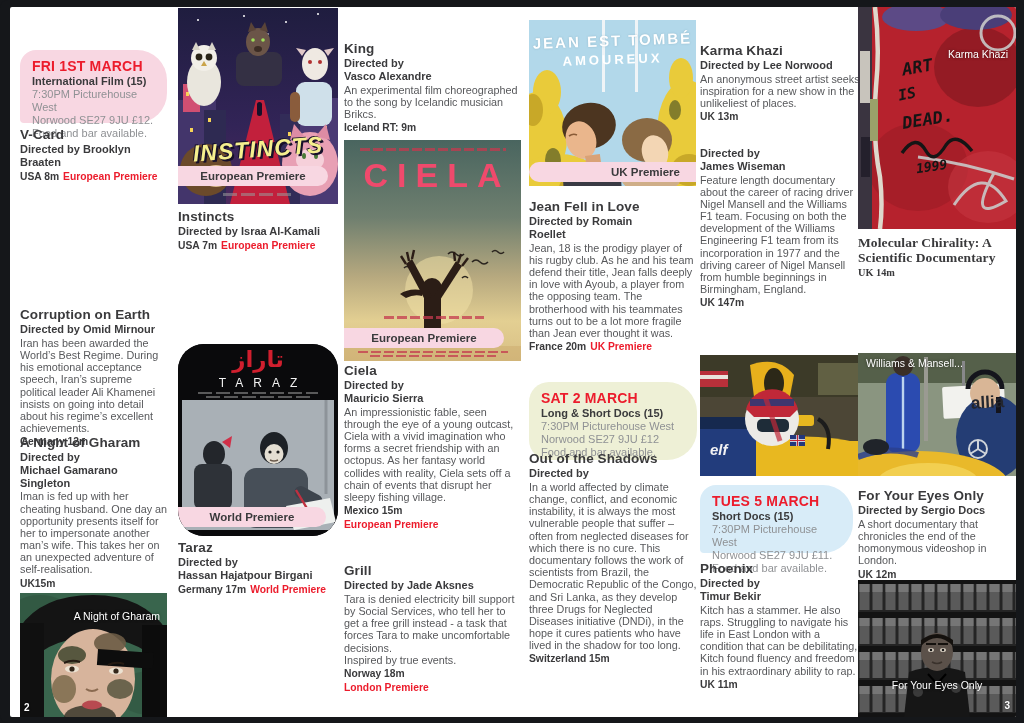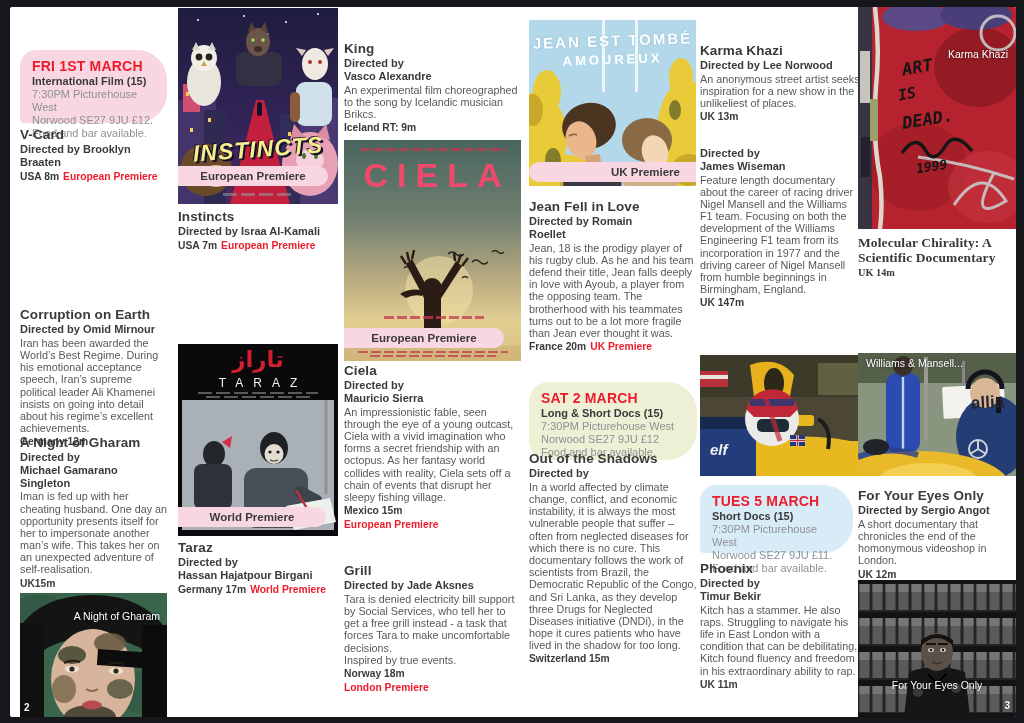--- a/index.html
+++ b/index.html
@@ -181,21 +181,21 @@
     <div class="pill" style="top:158px;width:150px;">European Premiere</div>
     <div class="cred-lines" style="left:45px;top:185px;width:70px;height:3px;"></div>
   </div>
 
   <div class="film" style="left:168px;top:202px;width:162px;">
     <div class="ftitle">Instincts</div>
     <div class="fdir">Directed by Israa Al-Kamali</div>
     <div class="fmeta"><span>USA 7m</span><span class="prem">European Premiere</span></div>
   </div>
 
-  <div class="poster" style="left:168px;top:337px;width:160px;height:192px;background:#0a0a0c;">
+  <div class="poster" style="left:168px;top:337px;width:160px;height:192px;background:#0a0a0c;border-radius:26px;">
     <svg width="160" height="192" viewBox="0 0 160 192">
       <rect width="160" height="192" fill="#0a0a0c"></rect>
       <rect x="4" y="56" width="152" height="130" fill="#b9bfc4"></rect>
       <rect x="4" y="56" width="152" height="130" fill="#7d858c" opacity=".25"></rect>
       <ellipse cx="36" cy="110" rx="11" ry="13" fill="#23262b"></ellipse>
       <polygon points="44,98 54,92 52,104" fill="#d03048"></polygon>
       <rect x="16" y="120" width="38" height="46" rx="8" fill="#2e3238"></rect>
       <ellipse cx="96" cy="104" rx="14" ry="16" fill="#1d2126"></ellipse>
       <ellipse cx="96" cy="110" rx="9.5" ry="10" fill="#e4ded2"></ellipse>
       <circle cx="92" cy="108" r="1.6" fill="#1a1a1a"></circle>
@@ -458,21 +458,21 @@
       <ellipse cx="70" cy="128" rx="50" ry="18" fill="#f4d45a" opacity=".8"></ellipse>
       <path d="M0 104 q30 -12 60 -2" stroke="#2b3f8c" stroke-width="6" fill="none" opacity=".8"></path>
       <ellipse cx="18" cy="94" rx="13" ry="8" fill="#20242a"></ellipse>
     </svg>
     <div class="sign-text" style="right:12px;top:40px;font-size:17px;transform:rotate(-3deg);">allia</div>
     <div class="img-label" style="left:8px;top:5px;">Williams &amp; Mansell...</div>
   </div>
 
   <div class="film" style="left:848px;top:481px;width:158px;">
     <div class="ftitle">For Your Eyes Only</div>
-    <div class="fdir">Directed by Sergio Angot</div>
+    <div class="fdir">Directed by Sergio Docs</div>
     <div class="fdesc">A short documentary that chronicles the end of the homonymous videoshop in London.</div>
     <div class="fmeta"><span>UK 12m</span></div>
   </div>
 
   <div class="poster" style="left:848px;top:573px;width:158px;height:137px;">
     <svg width="158" height="137" viewBox="0 0 158 137">
       <defs>
         <pattern id="dvd" width="13" height="34" patternUnits="userSpaceOnUse">
           <rect width="13" height="34" fill="#2a2a2a"></rect>
           <rect x="1.5" y="3" width="10" height="27" fill="#7d7d7d"></rect>

